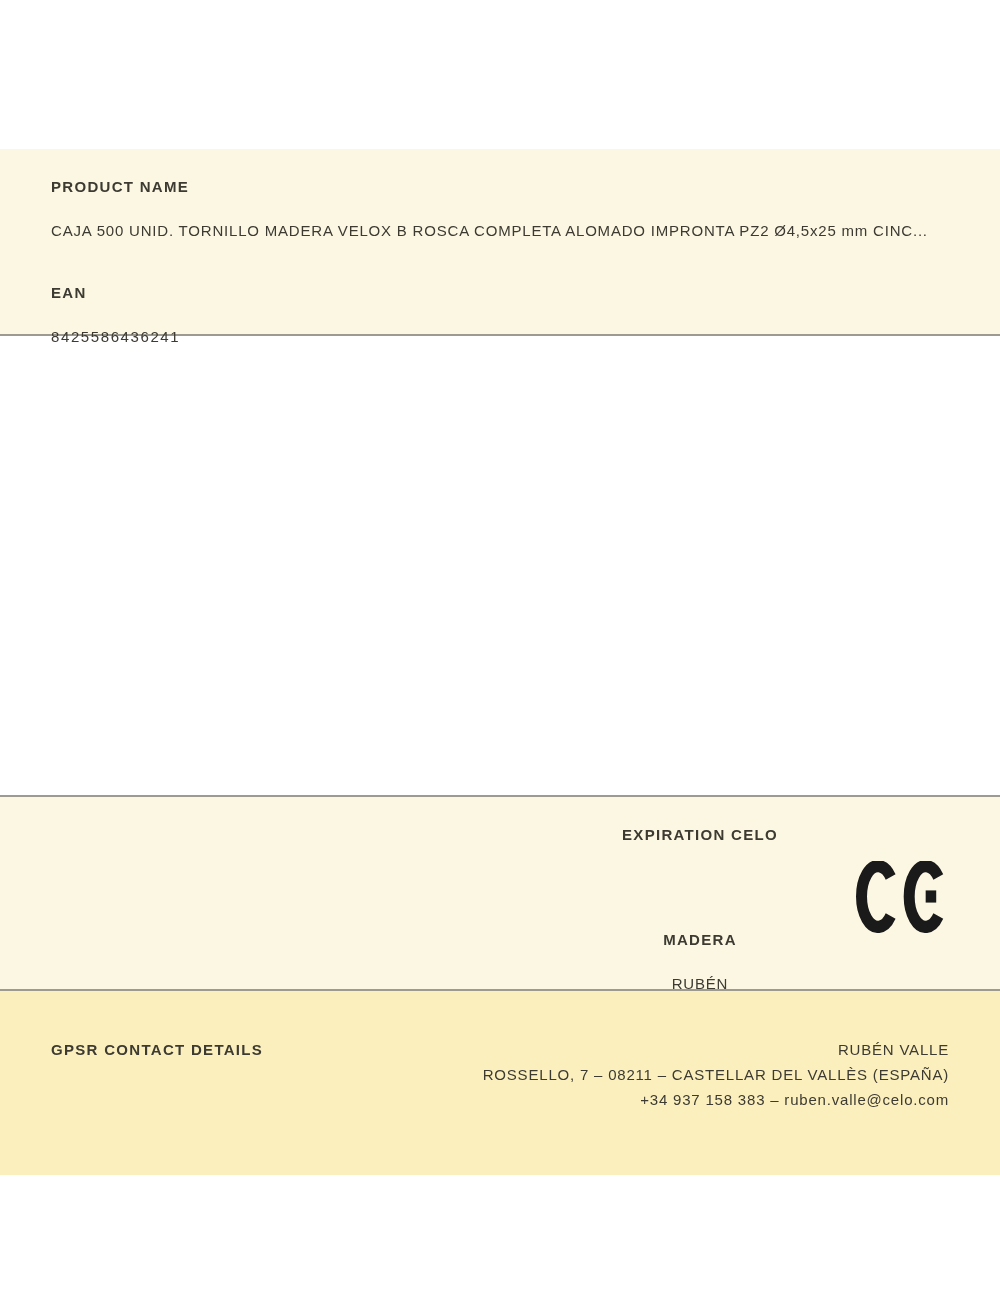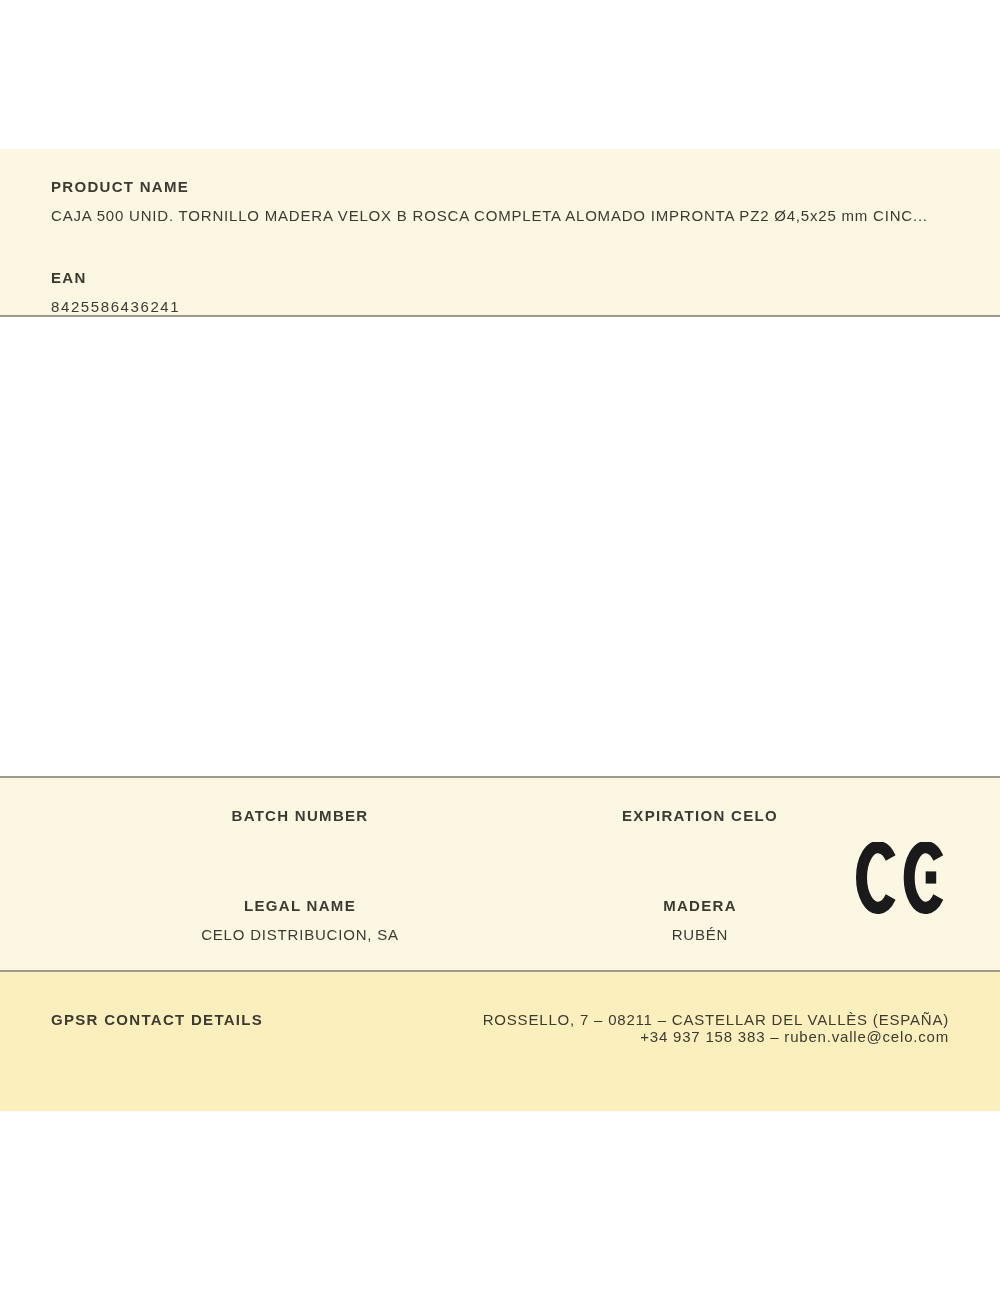--- a/index.html
+++ b/index.html
@@ -16,33 +16,33 @@
     width:1000px;height:1300px;
     font-family:"Liberation Sans","DejaVu Sans",sans-serif;
     color:var(--text);
     overflow:hidden;
   }
   .spacer-top{height:149px;}
   .spacer-mid{height:459px;}
 
   
   .product-panel{
-    height:168px;
+    height:187px;
     background:var(--panel-bg);
     border-bottom:2px solid var(--divider);
     padding:29px 51px 0;
   }
   .flabel{
     font-size:15px;font-weight:bold;
     letter-spacing:1.3px;line-height:17px;
     white-space:nowrap;
   }
   .fvalue{
     font-size:15px;letter-spacing:0.8px;line-height:17px;
-    margin-top:12px;white-space:nowrap;min-height:17px;
+    margin-top:27px;white-space:nowrap;min-height:17px;
   }
   .fvalue.ean{letter-spacing:1.6px;}
   .field+.field{margin-top:45px;}
 
   
   .batch-panel{
     position:relative;
     height:196px;
     background:var(--panel-bg);
     border-top:2px solid var(--divider);
@@ -50,70 +50,65 @@
   }
   .col{position:absolute;top:29px;width:400px;text-align:center;}
   .col-left{left:100px;}
   .col-right{left:500px;}
   .col .flabel.second{margin-top:44px;}
   .ce-mark{position:absolute;top:64px;right:56px;width:88px;height:72px;}
   .ce-mark svg{display:block;width:100%;height:100%;}
 
   
   .contact-panel{
-    height:139px;
+    height:184px;
     background:var(--contact-bg);
-    padding:39px 51px 0;
+    padding:50px 51px 0;
     display:flex;justify-content:space-between;align-items:flex-start;
   }
   .contact-lines{
     text-align:right;
     font-size:15px;letter-spacing:0.8px;line-height:17px;
   }
-  .contact-lines > div + div{margin-top:0;}
+  .contact-lines > div + div{margin-top:8px;}
 </style>
 </head>
 <body>
 
 <div class="spacer-top"></div>
 
 <section class="product-panel">
   <div class="field">
     <div class="flabel">PRODUCT NAME</div>
     <div class="fvalue">CAJA 500 UNID. TORNILLO MADERA VELOX B ROSCA COMPLETA ALOMADO IMPRONTA PZ2 Ø4,5x25 mm CINC...</div>
   </div>
   <div class="field">
     <div class="flabel">EAN</div>
     <div class="fvalue ean">8425586436241</div>
   </div>
 </section>
 
 <div class="spacer-mid"></div>
 
 <section class="batch-panel">
-  <div class="col col-left">
-    <div class="flabel">BATCH NUMBER</div>
-    <div class="fvalue"></div>
-    <div class="flabel second">LEGAL NAME</div>
-    <div class="fvalue">CELO DISTRIBUCION, SA</div>
-  </div>
   <div class="col col-right">
     <div class="flabel">EXPIRATION CELO</div>
     <div class="fvalue"></div>
     <div class="flabel second">MADERA</div>
     <div class="fvalue">RUBÉN</div>
   </div>
   <div class="ce-mark" aria-label="CE">
     <svg viewBox="0 0 96 71" preserveAspectRatio="none">
       <path d="M 37.8 15.7 A 18 30 0 1 0 37.8 54.3" fill="none" stroke="var(--ce-color)" stroke-width="12"></path>
       <path d="M 89.8 15.7 A 18 30 0 1 0 89.8 54.3" fill="none" stroke="var(--ce-color)" stroke-width="12"></path>
       <line x1="76" y1="35" x2="87.5" y2="35" stroke="var(--ce-color)" stroke-width="12"></line>
     </svg>
   </div>
 </section>
 
 <section class="contact-panel">
   <div class="flabel">GPSR CONTACT DETAILS</div>
   <div class="contact-lines">
+    <div>RUBÉN VALLE</div>
     <div>ROSSELLO, 7 – 08211 – CASTELLAR DEL VALLÈS (ESPAÑA)</div>
     <div>+34 937 158 383 – ruben.valle@celo.com</div>
   </div>
 </section>
 
 </body></html>

